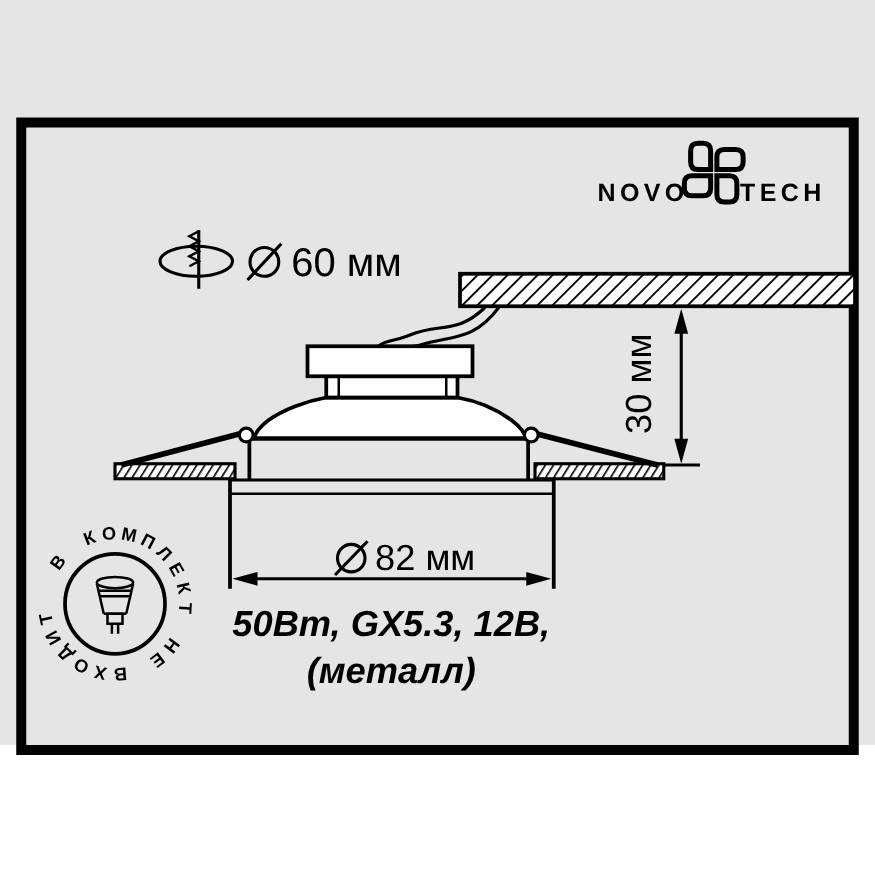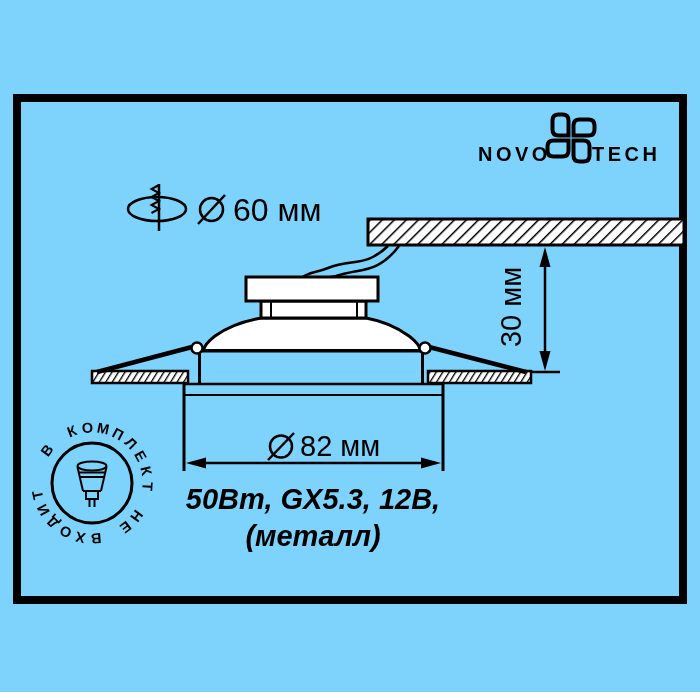--- a/index.html
+++ b/index.html
@@ -1,16 +1,16 @@
 <!DOCTYPE html>
 <html><head>
 <meta charset="utf-8">
 <style>
   html,body{margin:0;padding:0;background:#fff;width:700px;height:700px;overflow:hidden;}
-  #stage{position:relative;width:700px;height:692px;background:#7dd3fc;font-family:"Liberation Sans",sans-serif;}
+  #stage{position:relative;width:700px;height:596px;background:#e5e5e5;font-family:"Liberation Sans",sans-serif;}
   svg{position:absolute;left:0;top:0;}
   .ln{stroke:#000;fill:none;}
   .ink{fill:#000;}
   .wht{fill:#fff;}
   text{fill:#000;}
   .dim-text{font-size:29px;font-family:"Liberation Sans",sans-serif;}
   .dim-text-big{font-size:32px;font-family:"Liberation Sans",sans-serif;}
   .spec-text{font-size:29px;font-weight:700;font-style:italic;text-anchor:middle;font-family:"Liberation Sans",sans-serif;}
   .logo-text{font-size:20px;font-weight:700;letter-spacing:3.5px;font-family:"Liberation Sans",sans-serif;}
   .ring-ch{font-size:14.5px;font-weight:700;text-anchor:middle;dominant-baseline:central;font-family:"Liberation Sans",sans-serif;}

